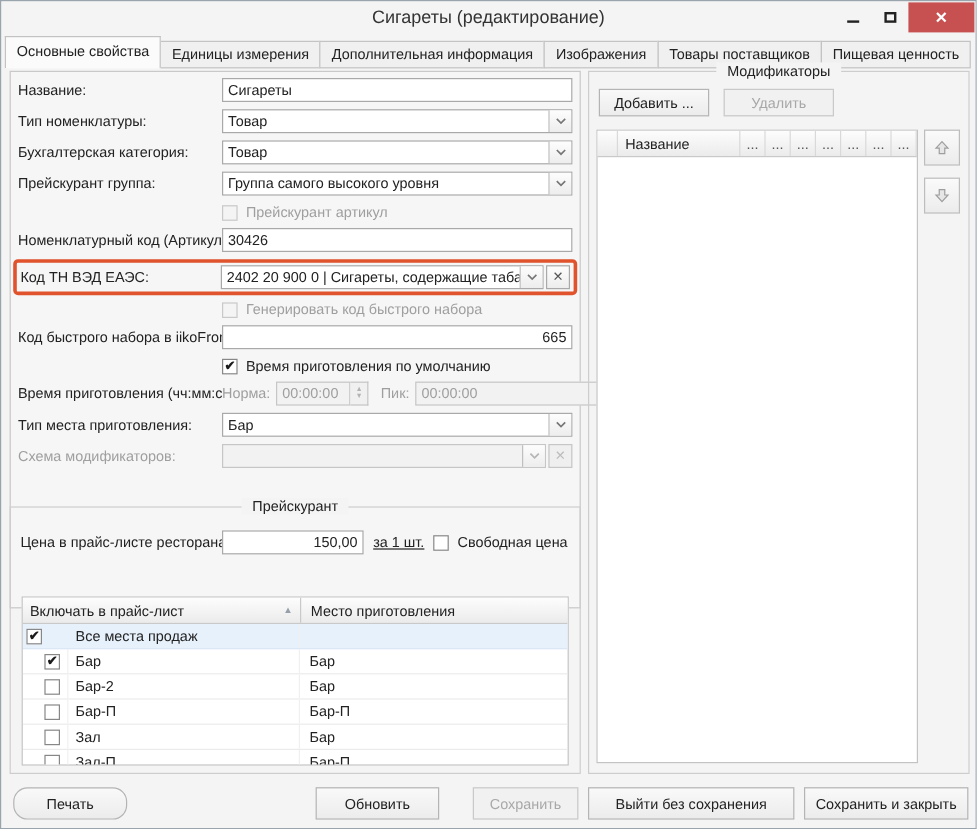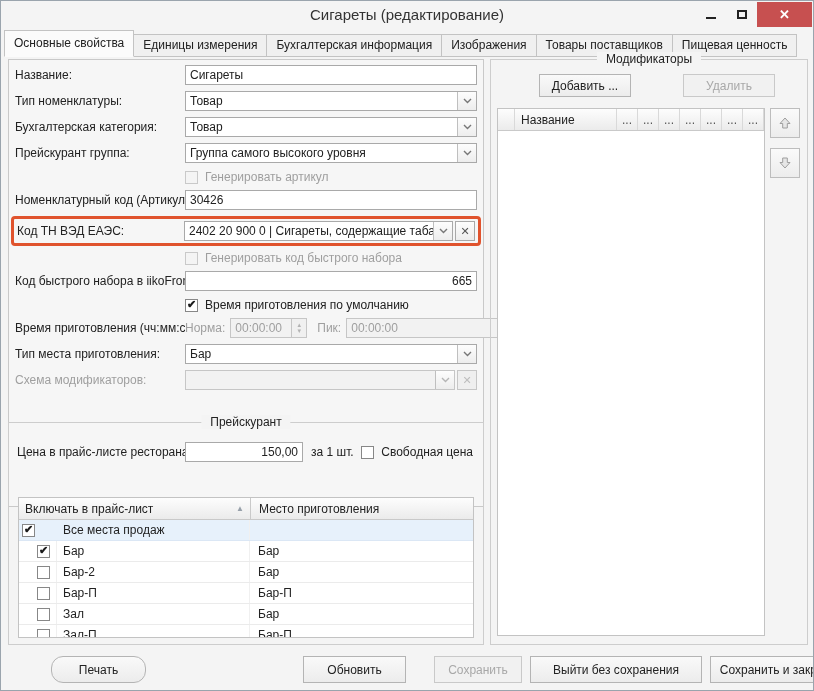--- a/index.html
+++ b/index.html
@@ -59,21 +59,21 @@
                background:#f0f0f0; display:flex; flex-direction:column; align-items:center; justify-content:center;
                color:#b3b3b3; font-size:7px; line-height:6px; }
   
   .groupbox { position:absolute; box-sizing:border-box; border:1px solid #cdcdcd; }
   .group-legend { position:absolute; top:-8px; left:50%; transform:translateX(-50%); background:#f4f4f4;
                   padding:0 9px; white-space:nowrap; color:#222; }
   .pricing-group { top:421px; left:7px; width:476px; height:223px; }
   .price-row { display:flex; align-items:center; margin:18px 8px 0 8px; height:22px; }
   .price-row .flabel { width:168px; }
   .price-input { width:118px; flex:none; }
-  .price-unit { margin-left:8px; white-space:nowrap; }
+  .price-unit { margin-left:8px; white-space:nowrap;text-decoration:underline; }
   .free-price { display:flex; align-items:center; margin-left:auto; padding-right:2px; }
   .ptable { position:absolute; left:9px; right:9px; top:74px; bottom:6px; border:1px solid #c3c3c3;
             background:#fff; display:flex; flex-direction:column; overflow:hidden; }
   .pt-header { display:flex; height:21px; flex:none; background:linear-gradient(#fdfdfd,#ebebeb);
                border-bottom:1px solid #c9c9c9; align-items:stretch; }
   .pt-h1 { width:232px; box-sizing:border-box; padding:0 6px; border-right:1px solid #c9c9c9;
            display:flex; align-items:center; }
   .pt-h1 .sort { margin-left:auto; font-size:8px; color:#97a0aa; }
   .pt-h2 { flex:1; display:flex; align-items:center; padding:0 8px; }
   .pt-row { display:flex; height:20px; flex:none; border-bottom:1px solid #ebebeb; align-items:stretch; }
@@ -83,21 +83,21 @@
   .pt-c0 .cb { margin-left:18px; }
   .pt-row.group .pt-c0 .cb { margin-left:3px; }
   .pt-c1 { width:193px; flex:none; padding-left:6px; border-right:1px solid #f0f0f0; box-sizing:border-box;
            display:flex; align-items:center; white-space:nowrap; overflow:hidden; }
   .pt-c2 { flex:1; display:flex; align-items:center; padding-left:8px; white-space:nowrap; overflow:hidden; }
   
   .modifiers-group { top:58px; left:489px; width:318px; height:586px; }
   .mod-buttons { display:flex; gap:12px; margin:14px 0 0 8px; }
   .btn { height:23px; box-sizing:border-box; border:1px solid #b4b4b4; background:linear-gradient(#f9f9f9,#ececec);
          font:inherit; color:#222; padding:0 10px; display:flex; align-items:center; justify-content:center;
-         white-space:nowrap; cursor:default;margin-left:40px; }
+         white-space:nowrap; cursor:default; }
   .btn.disabled { color:#a8a8a8; border-color:#c9c9c9; background:#f1f1f1; }
   .mod-add { width:92px; }
   .mod-del { width:92px; }
   .mod-body { position:absolute; left:6px; right:2px; top:48px; bottom:8px; display:flex; }
   .mod-table { flex:1; border:1px solid #c3c3c3; background:#fff; display:flex; flex-direction:column; min-width:0; }
   .mt-header { display:flex; height:21px; flex:none; background:linear-gradient(#fdfdfd,#ebebeb);
                border-bottom:1px solid #c9c9c9; align-items:stretch; }
   .mt-c0 { width:16px; flex:none; border-right:1px solid #d9d9d9; }
   .mt-name { flex:1; display:flex; align-items:center; padding:0 6px; border-right:1px solid #d9d9d9; min-width:0;
              white-space:nowrap; overflow:hidden; }
@@ -131,21 +131,21 @@
       </div>
       <div class="wbtn close">
         <span>✕</span>
       </div>
     </div>
   </div>
 
   <div class="tabstrip">
     <div class="tab active">Основные свойства</div>
     <div class="tab">Единицы измерения</div>
-    <div class="tab">Бухгалтерская информация</div>
+    <div class="tab">Дополнительная информация</div>
     <div class="tab">Изображения</div>
     <div class="tab">Товары поставщиков</div>
     <div class="tab">Пищевая ценность</div>
   </div>
 
   <div class="panel-main">
 
     <div class="frow">
       <span class="flabel">Название:</span>
       <input class="tinput" value="Сигареты" style="">
@@ -183,21 +183,21 @@
           <svg width="9" height="6">
               <path d="M1 1 L4.5 4.5 L8 1" stroke="#777" stroke-width="1.4" fill="none"></path>
             </svg>
         </span>
       </div>
     </div>
 
     <div class="frow short">
       <span class="flabel"></span>
       <span class="cb cb-disabled"></span>
-      <span class="cb-label gray">Генерировать артикул</span>
+      <span class="cb-label gray">Прейскурант артикул</span>
     </div>
 
     <div class="frow">
       <span class="flabel">Номенклатурный код (Артикул):</span>
       <input class="tinput" value="30426" style="">
     </div>
 
     <div class="hlrow">
       <span class="flabel">Код ТН ВЭД ЕАЭС:</span>
       <div class="combo">

